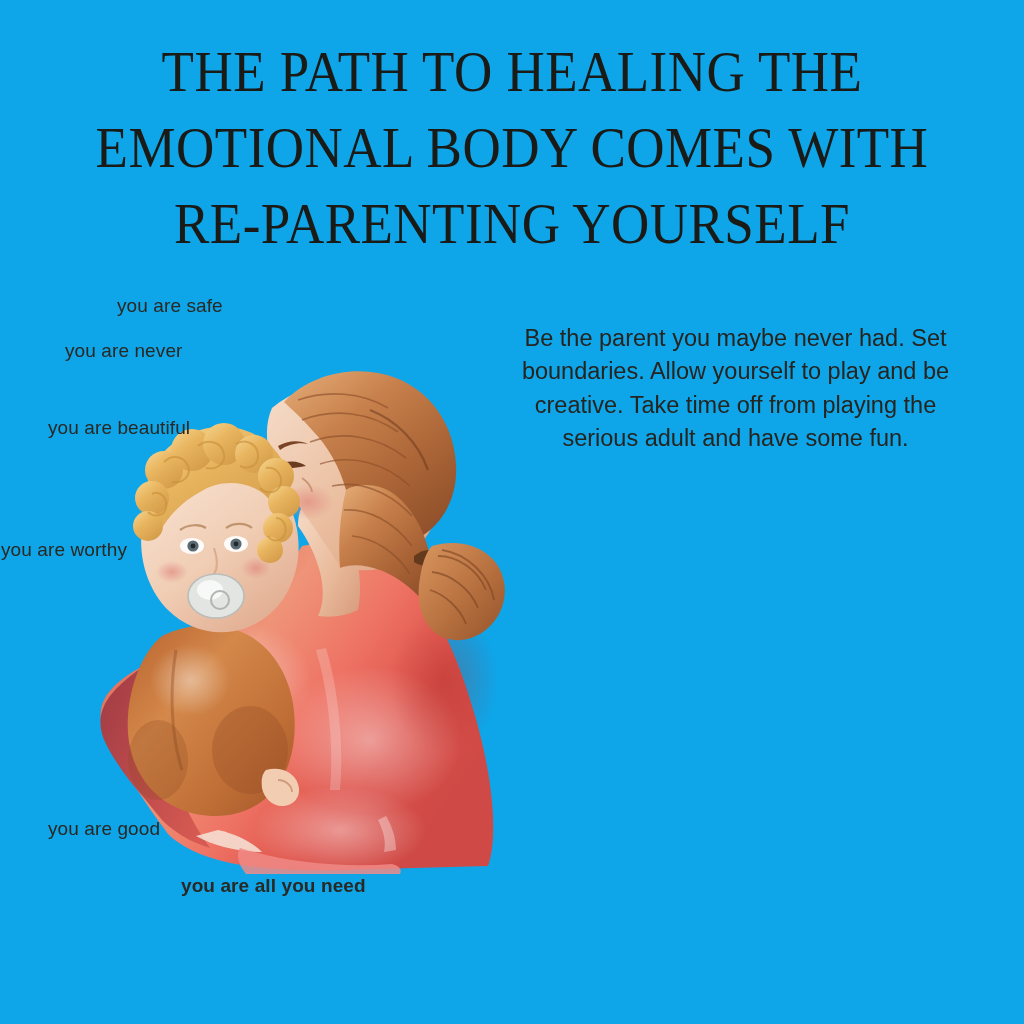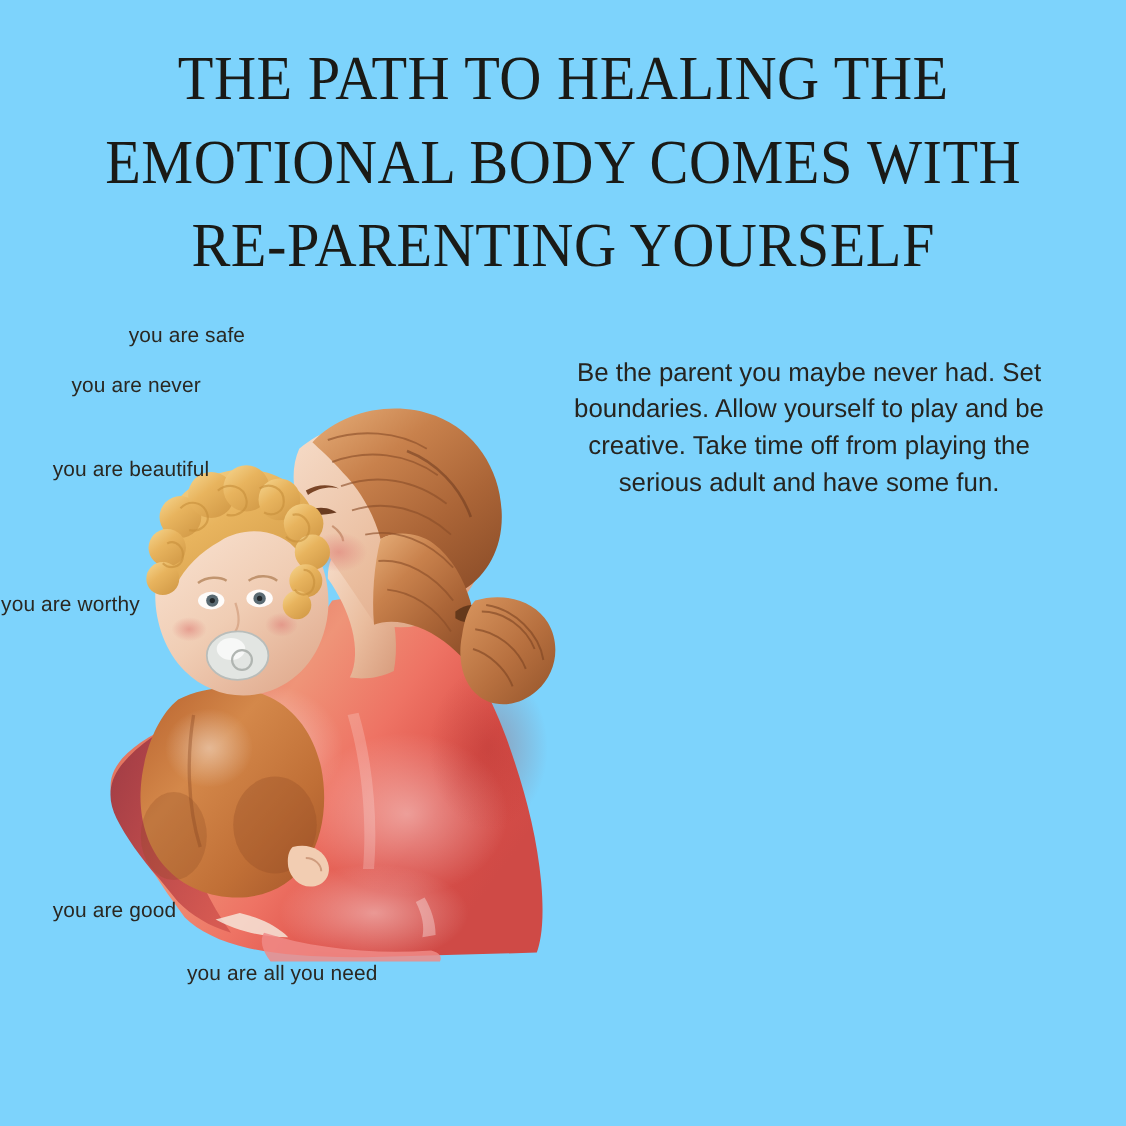--- a/index.html
+++ b/index.html
@@ -42,21 +42,21 @@
     font-weight: 400;
     color: #2a2822;
     white-space: nowrap;
     letter-spacing: 0.1px;
   }
   .aff-safe      { left: 117px; top: 295px; }
   .aff-loved     { left: 65px;  top: 340px; }
   .aff-beautiful { left: 48px;  top: 417px; }
   .aff-worthy    { left: 1px;   top: 539px; }
   .aff-good      { left: 16px;  top: 818px; margin-left: 32px; }
-  .aff-allneed   { left: 170px; top: 875px; }
+  .aff-allneed   { left: 181px; top: 875px; font-weight: bold; }
 
   
   .para {
     position: absolute;
     left: 497px;
     top: 322px;
     width: 477px;
     text-align: center;
     font-family: "Liberation Sans", sans-serif;
     font-size: 23.5px;
@@ -96,21 +96,21 @@
     left: 40px;
     top: 350px;
     width: 490px;
     height: 530px;
   }
   .illus svg { display: block; width: 100%; height: 100%; }
 </style>
 </head>
 <body>
 
-<div id="poster" style="background: #7dd3fc;">
+<div id="poster" style="background: #0ea5e9;">
 
   <div class="title">THE PATH TO HEALING THE EMOTIONAL BODY COMES WITH RE-PARENTING YOURSELF</div>
 
   <div class="illus">
     <svg viewBox="0 0 490 530" xmlns="http://www.w3.org/2000/svg" aria-hidden="true">
       <defs>
         <linearGradient id="topGrad" x1="0" y1="0" x2="1" y2="0.6">
           <stop offset="0%" stop-color="#c04a48"></stop>
           <stop offset="18%" stop-color="#e0705c"></stop>
           <stop offset="42%" stop-color="#ef9478"></stop>

